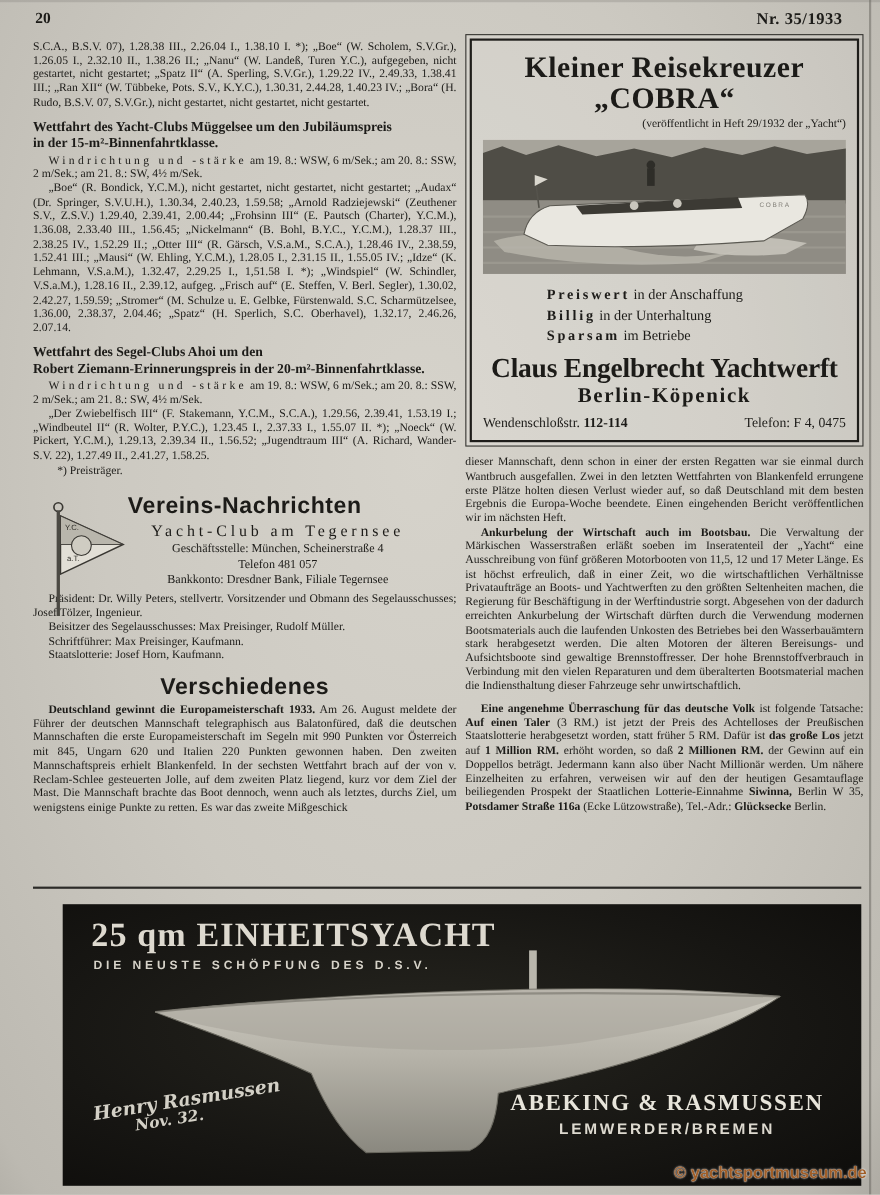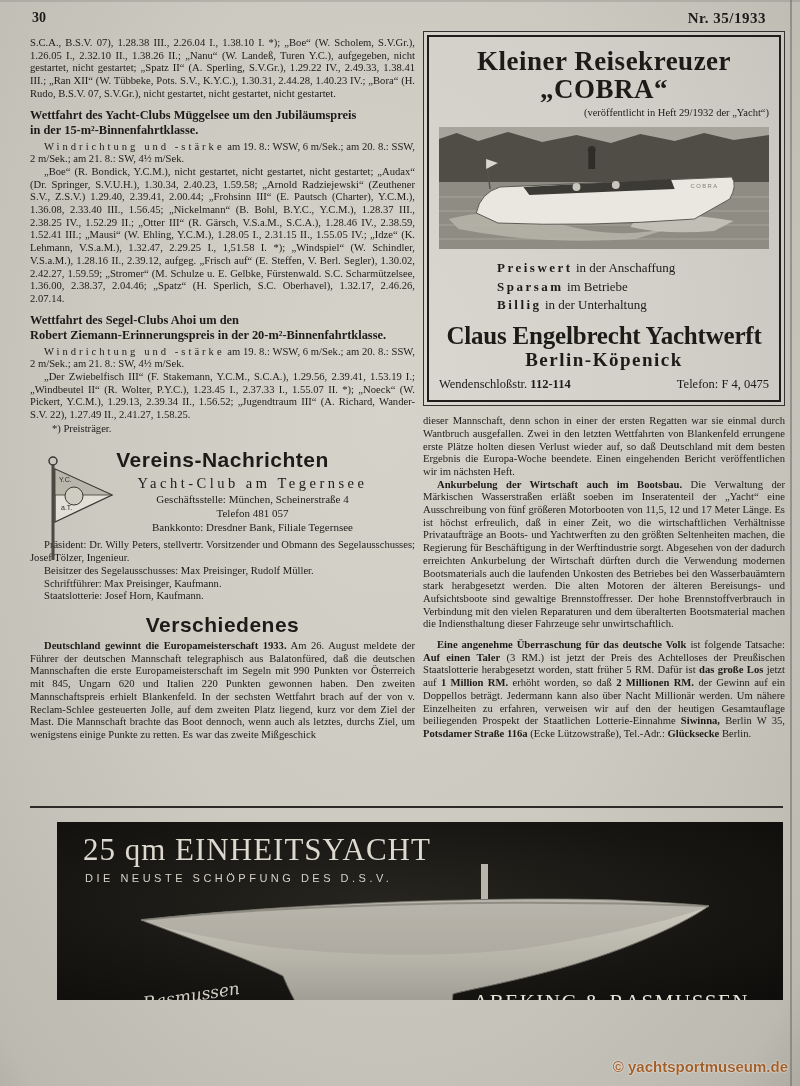--- a/index.html
+++ b/index.html
@@ -55,23 +55,23 @@
   .cobra-addr{display:flex;justify-content:space-between;font-size:12.5px;margin-top:6px;}
 
   .right-text{margin-top:9px;}
   .right-text p{font-size:10.6px;}
 
   
   .rule{position:absolute;left:30px;width:753px;top:806px;height:2px;background:#2c2b28;}
 
   
   .einheit{
-    position:absolute;left:57px;top:822px;width:726px;height:178px;
+    position:absolute;left:57px;top:822px;width:726px;height:256px;
     background:radial-gradient(ellipse at 45% 45%, #26251f 0%, #171613 60%, #0e0d0b 100%);
-    color:#e6e3da;overflow:hidden;
+    color:#e6e3da;overflow:hidden;font-weight:bold;
   }
   .einheit-title{position:absolute;left:26px;top:10px;font-size:31px;letter-spacing:1px;font-family:"Liberation Serif",serif;color:#ddd9cf;}
   .einheit-sub{position:absolute;left:28px;top:50px;font-family:"Liberation Sans",sans-serif;font-size:11px;letter-spacing:3.5px;color:#d6d2c8;}
   .hull-svg{position:absolute;left:0;top:28px;width:726px;height:212px;}
   .signature{position:absolute;left:28px;top:168px;transform:rotate(-9deg);font-style:italic;font-size:17px;color:#d3d0c6;font-family:"DejaVu Serif",serif;}
   .signature .s2{display:block;margin:-2px 0 0 36px;font-size:14px;}
   .einheit-co{position:absolute;right:34px;top:168px;text-align:center;}
   .einheit-co .c1{font-size:21px;letter-spacing:1.5px;font-family:"Liberation Serif",serif;color:#e8e5db;}
   .einheit-co .c2{font-family:"Liberation Sans",sans-serif;font-size:14px;letter-spacing:2.5px;margin-top:3px;color:#ddd9cf;}
 
@@ -81,21 +81,21 @@
     color:#a05e28;text-shadow:0 0 2px rgba(255,255,255,.75), 0 0 1px rgba(255,255,255,.9);
   }
 </style>
 </head>
 <body>
 
 <div class="page">
   <div class="page-edge-top"></div>
   <div class="page-edge-right"></div>
 
-  <div class="hdr-pageno">30</div>
+  <div class="hdr-pageno">20</div>
   <div class="hdr-issue">Nr. 35/1933</div>
 
   <div class="col-left">
     <p>S.C.A., B.S.V. 07), 1.28.38 III., 2.26.04 I., 1.38.10 I. *); „Boe“ (W. Scholem, S.V.Gr.), 1.26.05 I., 2.32.10 II., 1.38.26 II.; „Nanu“ (W. Landeß, Turen Y.C.), aufgegeben, nicht gestartet, nicht gestartet; „Spatz II“ (A. Sperling, S.V.Gr.), 1.29.22 IV., 2.49.33, 1.38.41 III.; „Ran XII“ (W. Tübbeke, Pots. S.V., K.Y.C.), 1.30.31, 2.44.28, 1.40.23 IV.; „Bora“ (H. Rudo, B.S.V. 07, S.V.Gr.), nicht gestartet, nicht gestartet, nicht gestartet.</p>
 
     <div class="race-head">
       <span>Wettfahrt des Yacht-Clubs Müggelsee um den Jubiläumspreis</span>
       <span class="l2">in der 15-m²-Binnenfahrtklasse.</span>
     </div>
     <p class="ind"><span class="sp">Windrichtung und -stärke</span><span> am 19. 8.: WSW, 6 m/Sek.; am 20. 8.: SSW, 2 m/Sek.; am 21. 8.: SW, 4½ m/Sek.</span></p>
@@ -158,22 +158,22 @@
           <circle cx="180" cy="58" r="4" fill="#c9c6bd"></circle>
           <rect x="152" y="26" width="7" height="16" fill="#2e2d28"></rect>
           <circle cx="155.5" cy="23" r="4" fill="#2e2d28"></circle>
           <line x1="52" y1="62" x2="48" y2="32" stroke="#55534c" stroke-width="1.5"></line>
           <polygon points="48,32 60,36 48,42" fill="#dad7ce"></polygon>
           <text x="256" y="61" font-size="6" letter-spacing="1.5" font-family="Liberation Sans, sans-serif" fill="#84817a">COBRA</text>
         </svg>
 
         <div class="slogans">
           <div><span class="w">Preiswert</span><span> in der Anschaffung</span></div>
+          <div><span class="w">Billig</span><span> in der Unterhaltung</span></div>
           <div><span class="w">Sparsam</span><span> im Betriebe</span></div>
-          <div><span class="w">Billig</span><span> in der Unterhaltung</span></div>
         </div>
 
         <div class="cobra-co">Claus Engelbrecht Yachtwerft</div>
         <div class="cobra-city">Berlin-Köpenick</div>
         <div class="cobra-addr">
           <span><span>Wendenschloßstr. </span><b>112-114</b></span>
           <span>Telefon: F 4, 0475</span>
         </div>
       </div>
     </div>

